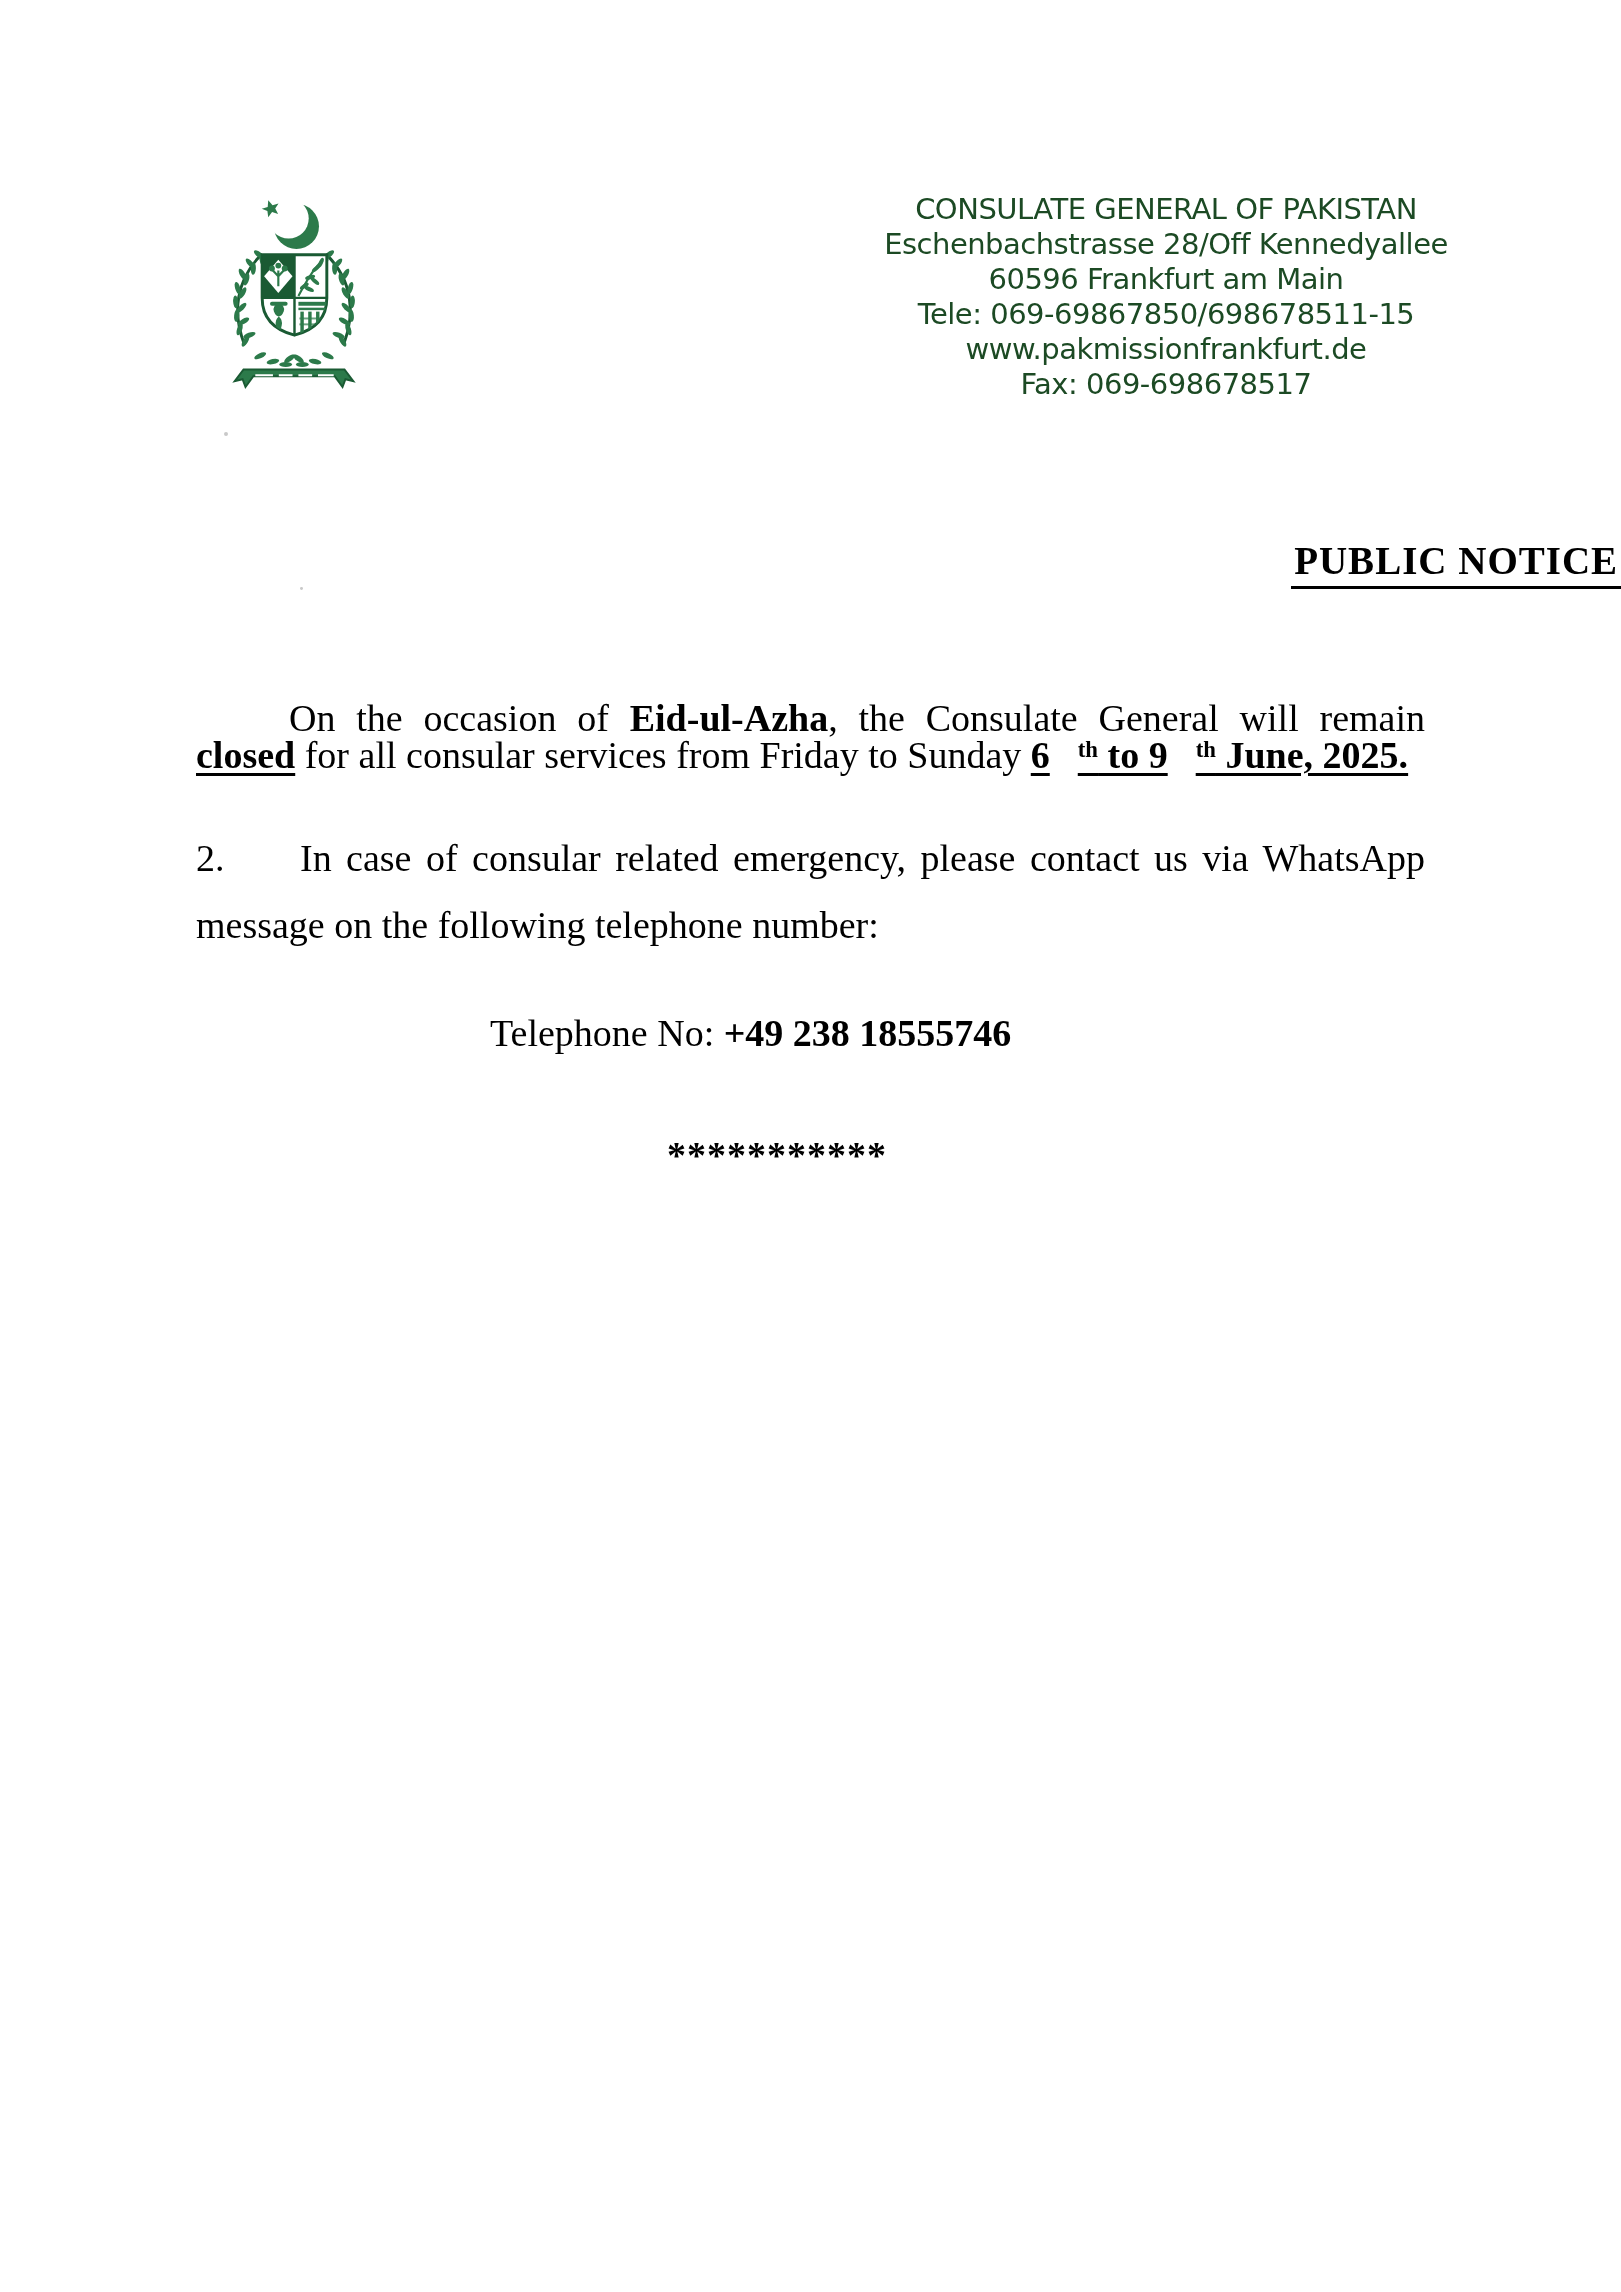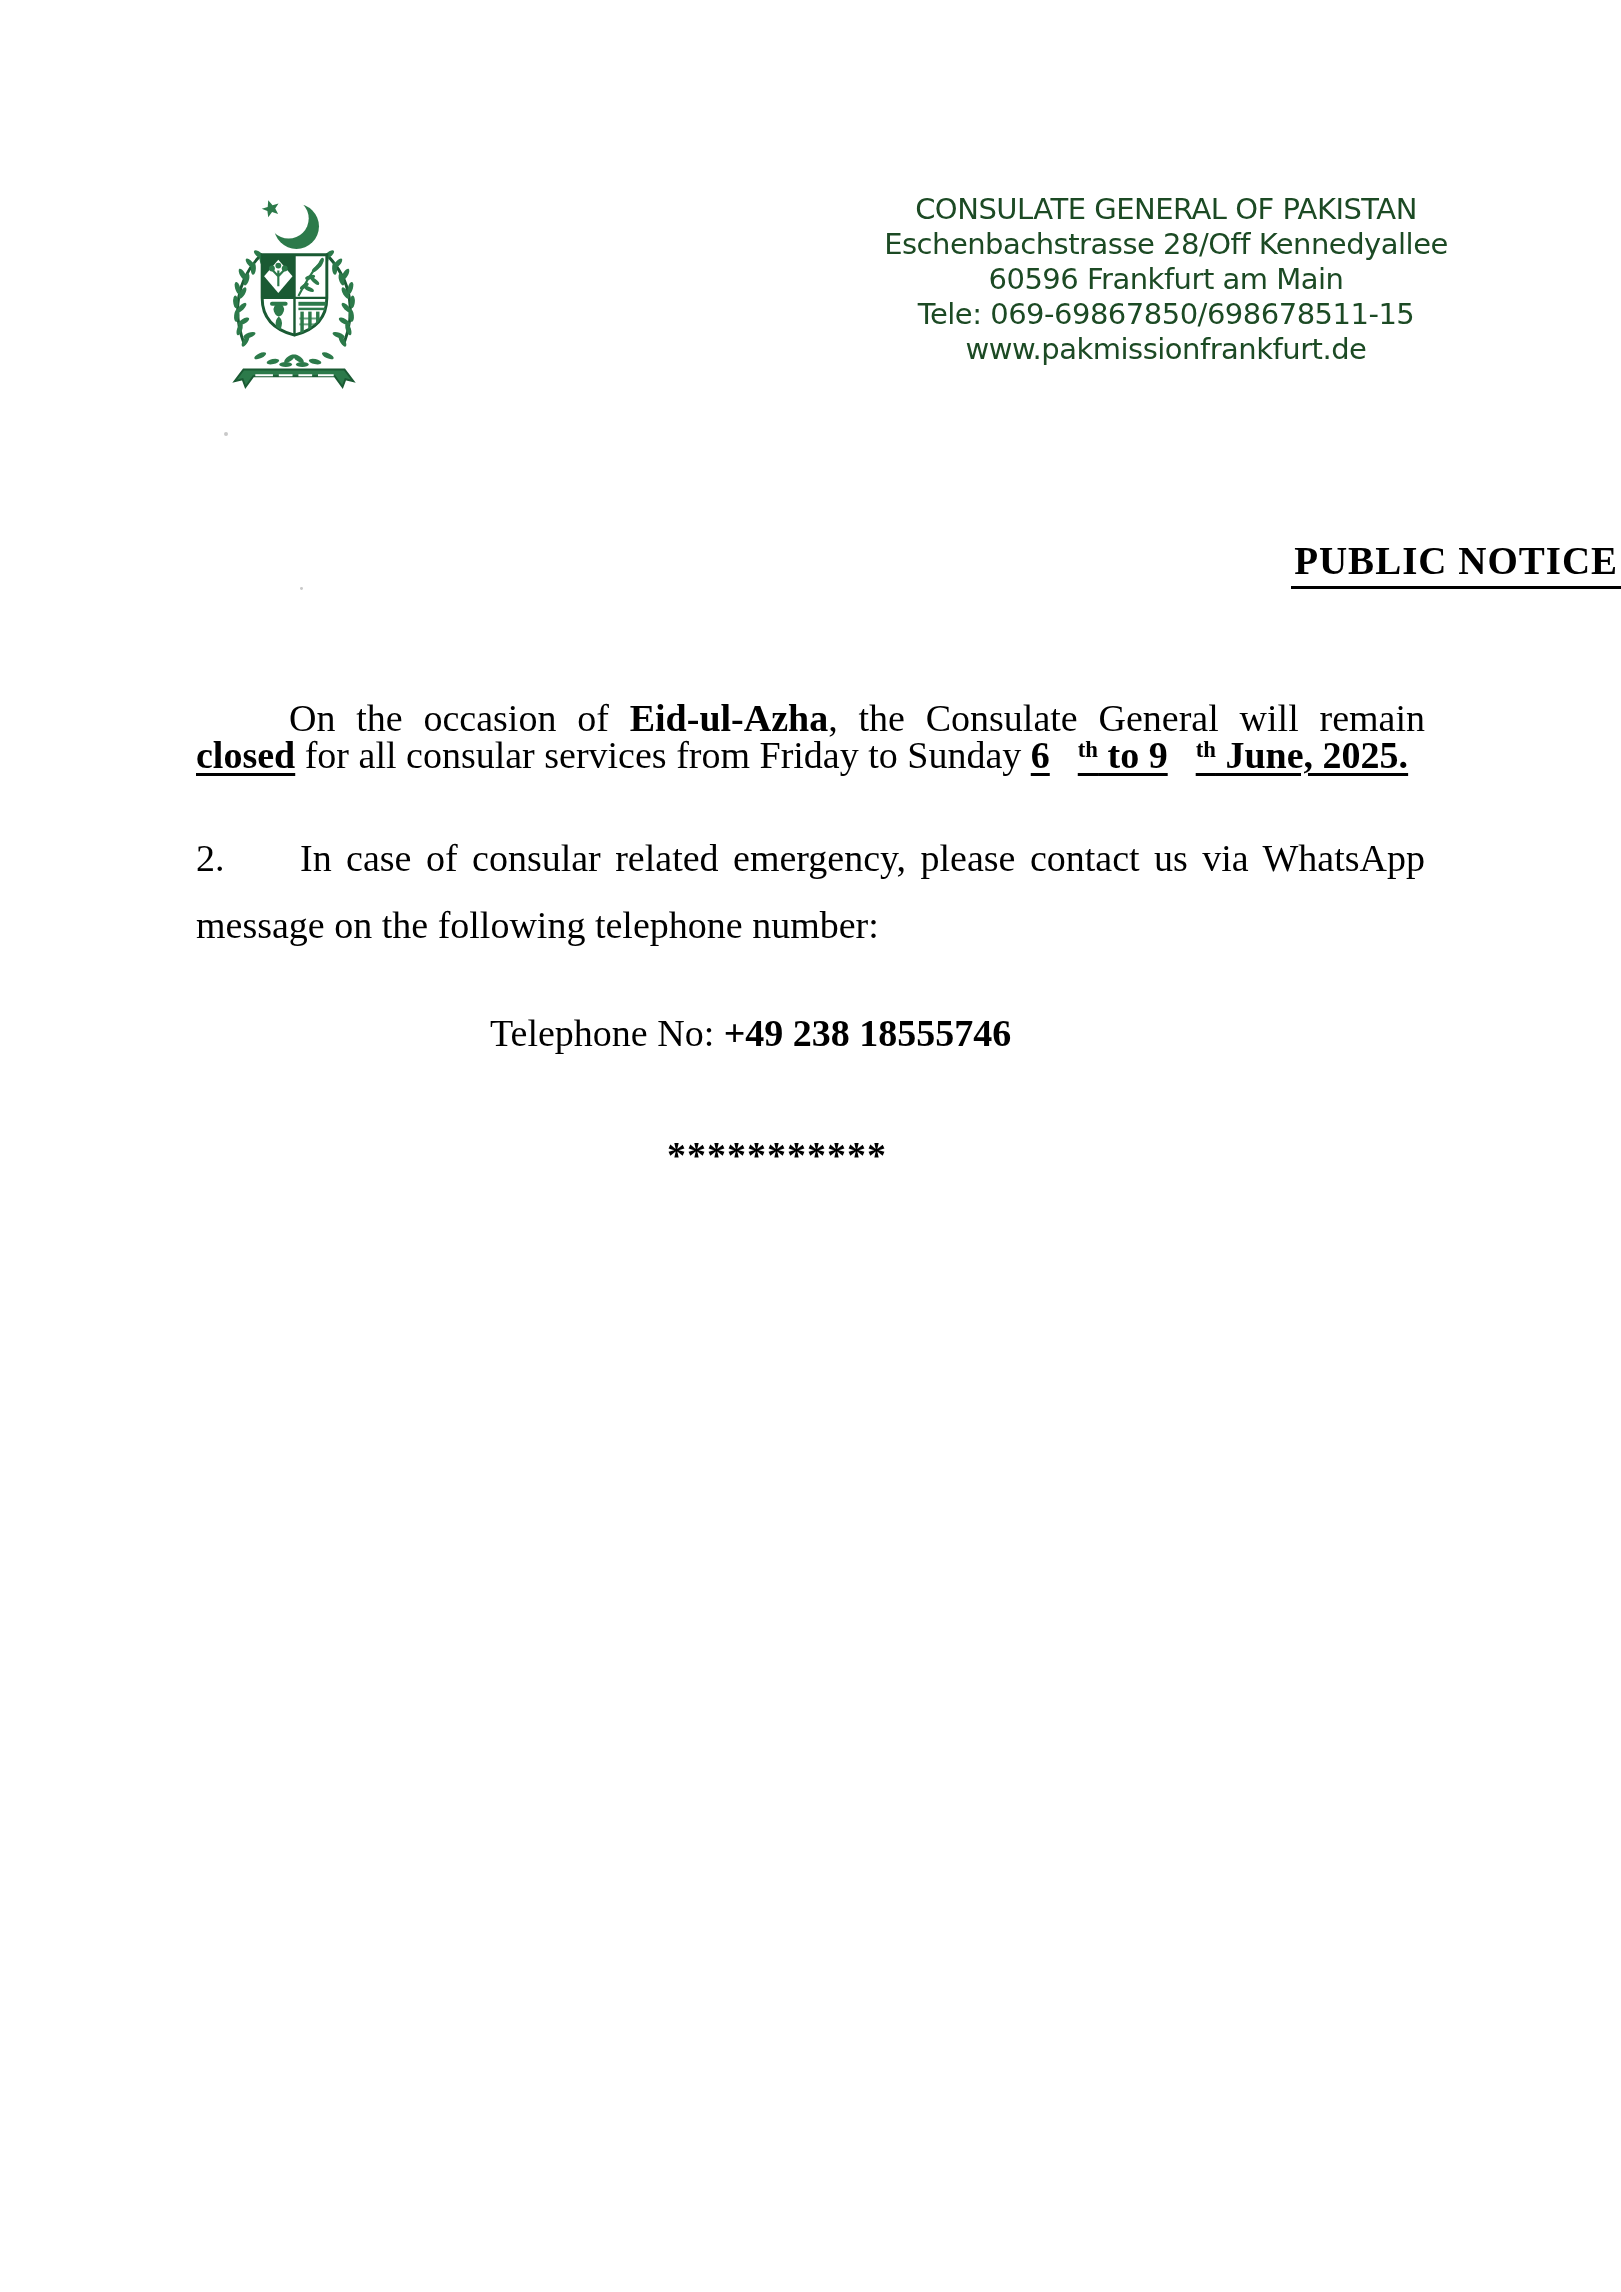--- a/index.html
+++ b/index.html
@@ -138,20 +138,21 @@
       <path d="M42,183 h18 M66,183 h14 M86,183 h14 M106,183 h16" stroke="#ffffff" stroke-width="2" fill="none"></path>
     </svg>
   </div>
 
   <div class="header-block">
     <div>CONSULATE GENERAL OF PAKISTAN</div>
     <div>Eschenbachstrasse 28/Off Kennedyallee</div>
     <div>60596 Frankfurt am Main</div>
     <div>Tele: 069-69867850/698678511-15</div>
     <div>www.pakmissionfrankfurt.de</div>
+    <div>Fax: 069-698678517</div>
   </div>
 
   <div class="title-row">
     <span class="title">PUBLIC NOTICE</span>
   </div>
 
   <div class="bodyline just p1l1"><span>On the occasion of </span><span class="b">Eid-ul-Azha</span><span>, the Consulate General will remain</span></div>
 
   <div class="bodyline p1l2"><span class="b u">closed</span><span> for all consular services from Friday to Sunday </span><span class="b u"><span>6</span><span class="sup">th</span><span> to 9</span><span class="sup">th</span><span> June, 2025.</span></span></div>
 

